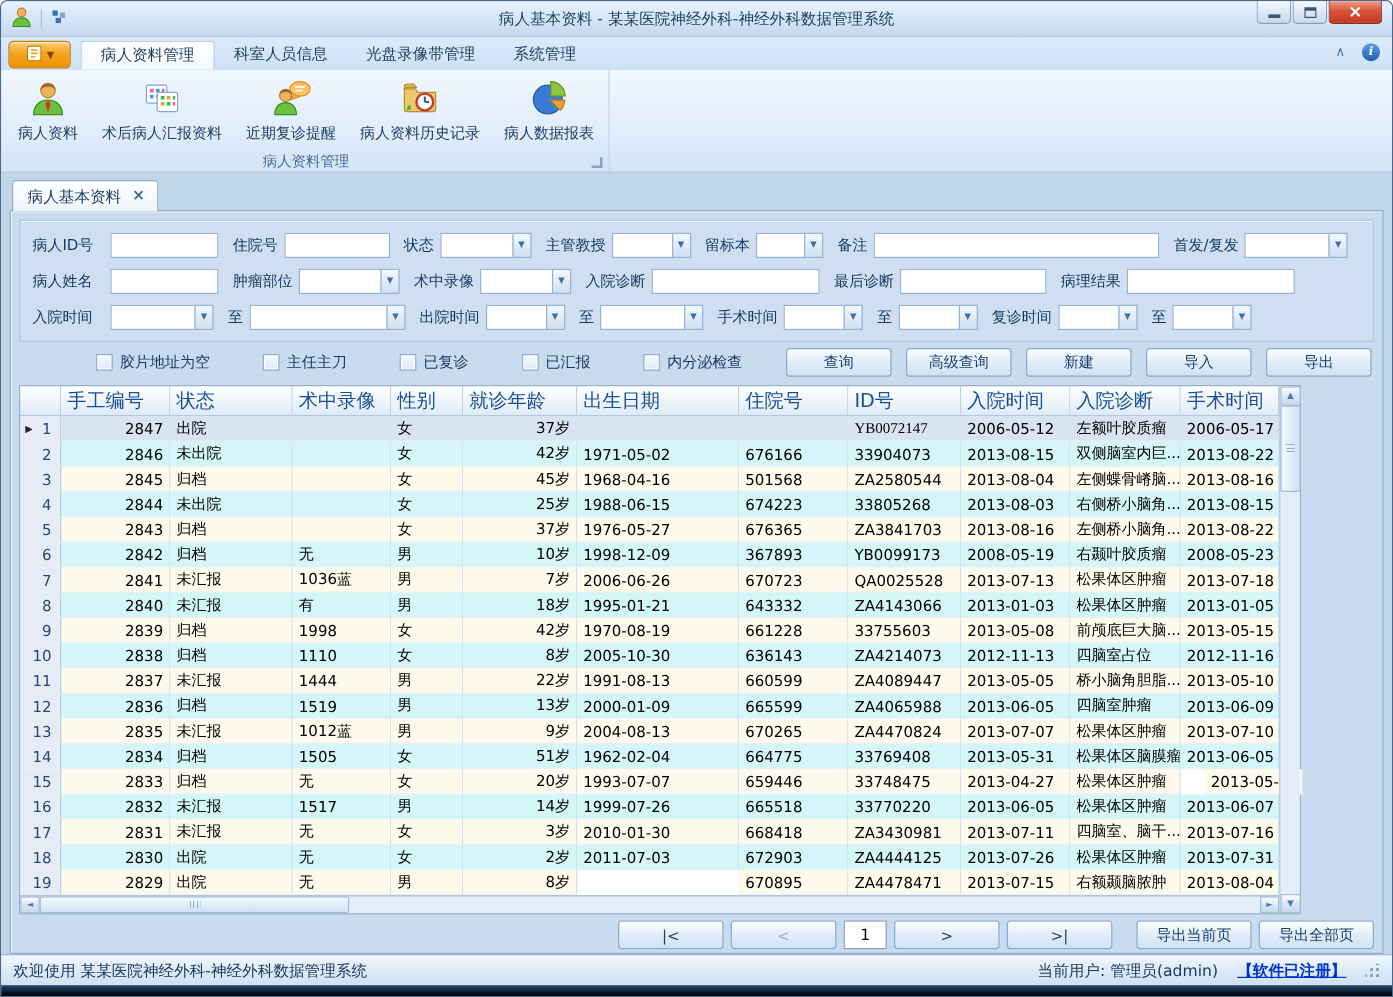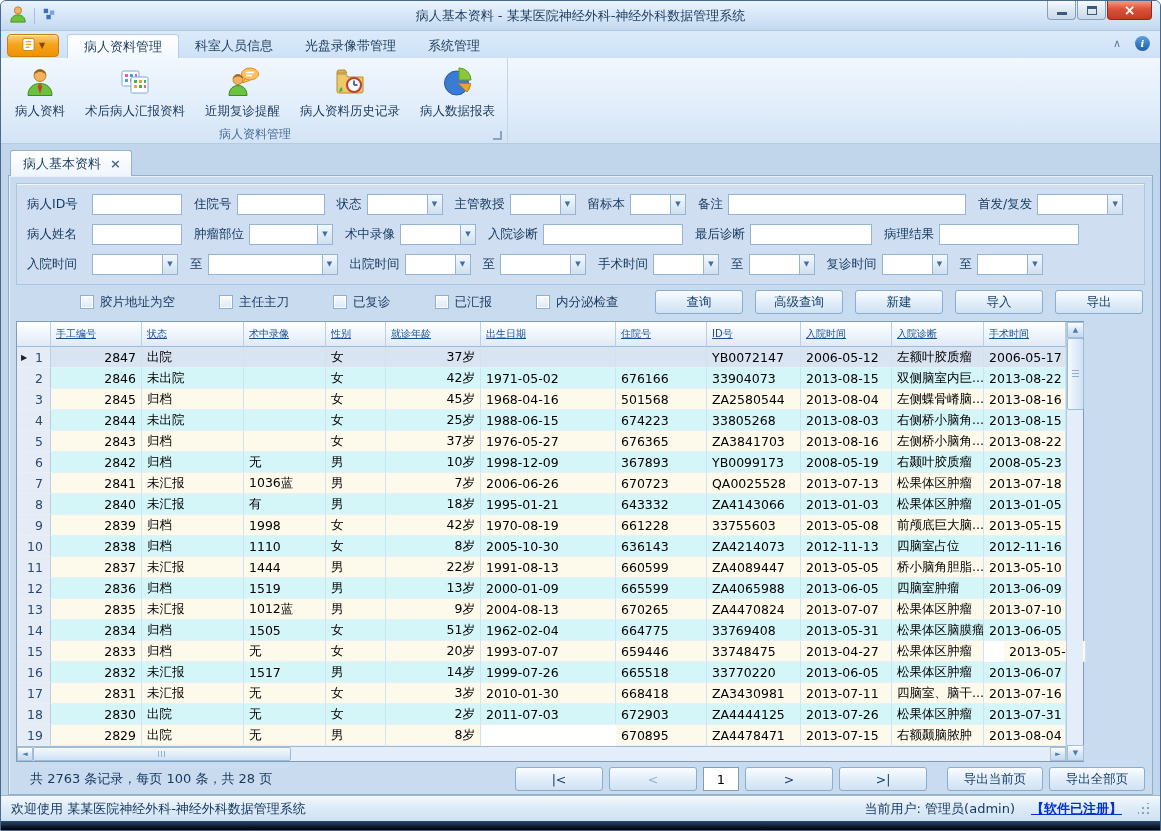--- a/index.html
+++ b/index.html
@@ -88,21 +88,21 @@
   .btn { min-width:88px; height:24px; border:1px solid #8aaccd; border-radius:3px; color:#17406b;
     background:linear-gradient(#fbfdff,#e4effa 45%,#cfe2f3); font-size:12.5px; font-family:inherit;
     display:flex; align-items:center; justify-content:center; cursor:default; padding:0 10px; }
 
   
   .grid { flex:none; height:441px; border:1px solid #7f9db9; background:#fff; display:flex; margin-top:2px; width:1068px; }
   .grid-main { display:flex; flex-direction:column; width:1049px; }
   .thead { display:flex; height:25px; flex:none; }
   .th { background:linear-gradient(#ffffff,#edf4fb 55%,#dfeaf7); border-right:1px solid #b9d0e4;
     border-bottom:1px solid #9fbcd6; color:#1b4f93; padding:5px 5px; display:flex; align-items:center;
-    font-size:10px; overflow:hidden; white-space:nowrap; flex:none;text-decoration:underline; }
+    font-size:16px; overflow:hidden; white-space:nowrap; flex:none; }
   .tbody { display:flex; flex-direction:column; }
   .tr { display:flex; height:21px; flex:none; cursor:default; }
   .td { padding:0 5px; display:flex; align-items:center; font-size:12.5px; color:#000;
     border-right:1px solid #cfe2ef; border-bottom:1px solid #e8eff6; overflow:hidden; white-space:nowrap; flex:none; }
   .td.num { justify-content:flex-end; }
   .tr.cyan .td { background:#d4f6f9; }
   .tr.cream .td { background:#fdfaeb; }
   .tr.selected .td { background:#d9e4f3; }
   .td.sel { background:#e6ecf6 !important; border-right:1px solid #b9d0e4; color:#274a73;
     justify-content:flex-end; padding-right:7px; position:relative; }
@@ -478,21 +478,21 @@
           <div class="tbody" id="tbody">
               <div class="tr selected">
                 <div class="td sel" style="width: 34px;">1<span class="mark">▶</span></div>
                 <div class="td num" style="width: 91px;">2847</div>
                 <div class="td" style="width: 102px;">出院</div>
                 <div class="td" style="width: 82px;"></div>
                 <div class="td" style="width: 60px;">女</div>
                 <div class="td num" style="width: 95px;">37岁</div>
                 <div class="td" style="width: 135px;"></div>
                 <div class="td" style="width: 91px;"></div>
-                <div class="td" style="width: 94px;">YB0072147</div>
+                <div class="td" style="width: 94px; font-family: Liberation Serif, serif;">YB0072147</div>
                 <div class="td" style="width: 91px;">2006-05-12</div>
                 <div class="td" style="width: 92px;">左额叶胶质瘤</div>
                 <div class="td" style="width: 82px;">2006-05-17</div>
               </div>
               <div class="tr cyan">
                 <div class="td sel" style="width: 34px;">2</div>
                 <div class="td num" style="width: 91px;">2846</div>
                 <div class="td" style="width: 102px;">未出院</div>
                 <div class="td" style="width: 82px;"></div>
                 <div class="td" style="width: 60px;">女</div>
@@ -750,21 +750,20 @@
           </div>
         </div>
         <div class="vscroll">
           <div class="sarrow">▲</div>
           <div class="vthumb"></div>
           <div class="sarrow down">▼</div>
         </div>
       </div>
 
       <div class="pagerow">
-        <div class="recsum">共 2763 条记录，每页 100 条，共 28 页</div>
         <div class="pager" id="pager">
             <div class="btn pgbtn">|&lt;</div>
             <div class="btn pgbtn disabled">&lt;</div>
             <input class="pginput" type="text" value="1" style="">
             <div class="btn pgbtn">&gt;</div>
             <div class="btn pgbtn">&gt;|</div>
             <span class="gap"></span>
             <div class="btn expbtn">导出当前页</div>
             <div class="btn expbtn">导出全部页</div>
           </div>

